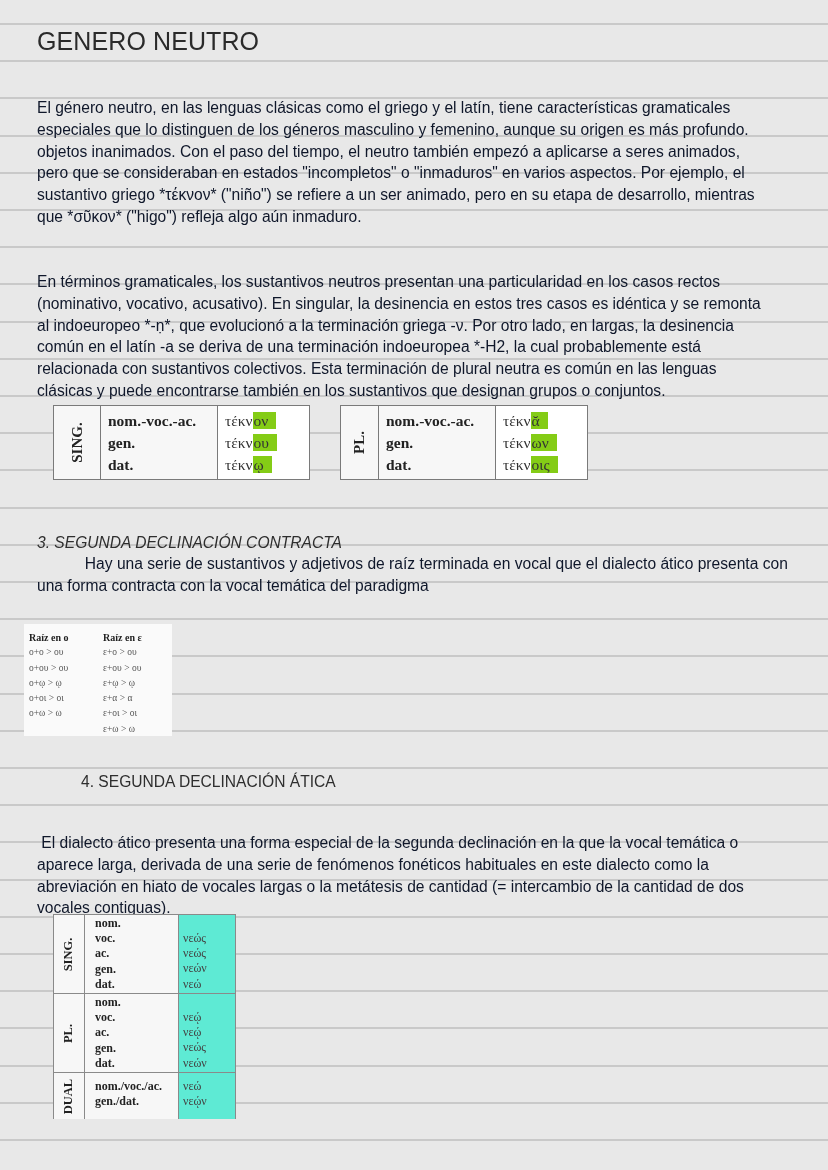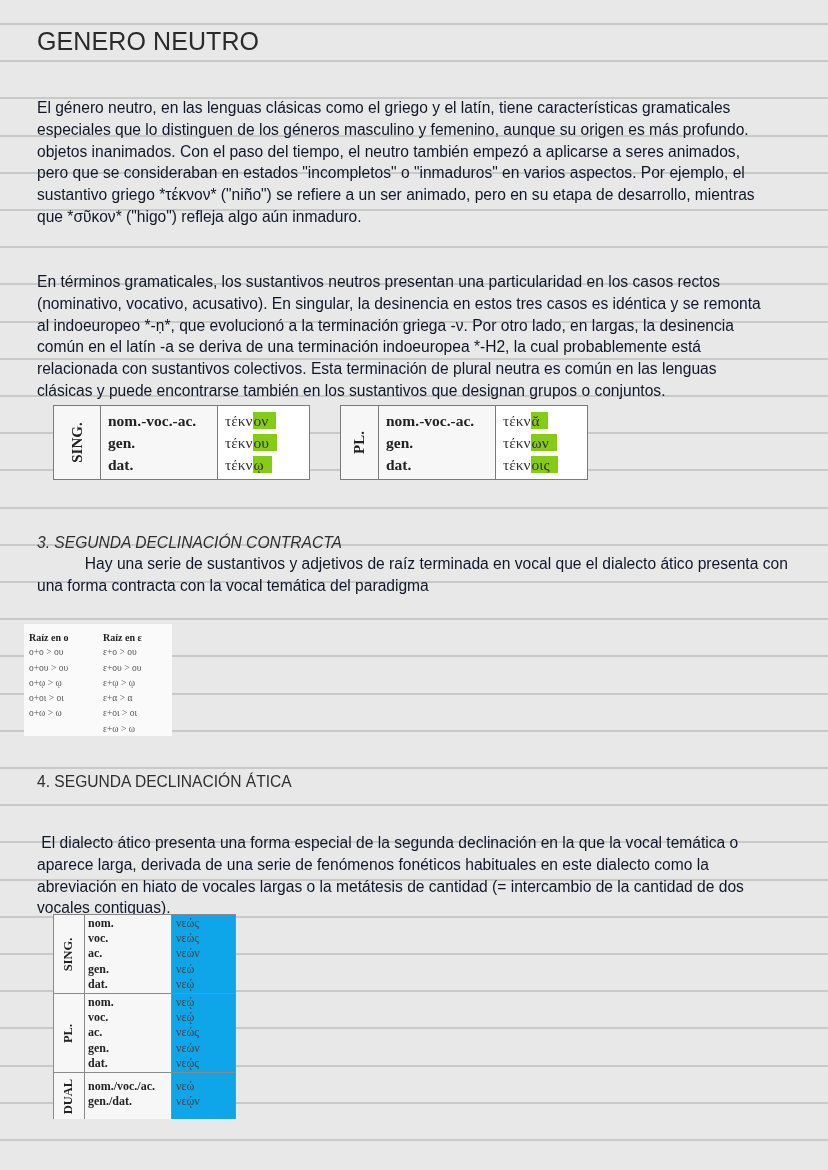--- a/index.html
+++ b/index.html
@@ -33,23 +33,23 @@
   .ctable .col { position:absolute; top:6px; }
   .ctable .col div { height:15.3px; line-height:15.3px; white-space:nowrap; }
   .ctable .col .hd { font-weight:bold; color:#222; font-size:10px; }
 
   
   .atable { left:53px; top:914px; width:181px; height:204px; background:#f7f7f7; border:1px solid #8a8a8a; border-bottom:none; font-family:"Liberation Serif","DejaVu Serif",serif; }
   .atable .grp { display:flex; border-bottom:1px solid #8a8a8a; }
   .atable .grp.last { border-bottom:none; }
   .atable .side { width:30px; border-right:1px solid #8a8a8a; display:flex; align-items:center; justify-content:center; }
   .atable .side span { transform:rotate(-90deg); font-weight:bold; font-size:12.5px; white-space:nowrap; color:#222; }
-  .atable .cases { width:87px; border-right:1px solid #8a8a8a; padding:1px 0 0 3px; box-sizing:border-box; }
+  .atable .cases { width:87px; border-right:1px solid #8a8a8a; padding:1px 0 0 3px; box-sizing:border-box;margin-left:7px; }
   .atable .cases div { font-weight:bold; font-size:12px; height:15.2px; line-height:15.2px; color:#222; white-space:nowrap; }
-  .atable .forms { flex:1; background:#0ea5e9; padding:1px 0 0 4px; box-sizing:border-box; }
+  .atable .forms { flex:1; background:#5eead4; padding:16px 0 0 4px; box-sizing:border-box; }
   .atable .forms div { font-size:12px; height:15.2px; line-height:15.2px; color:#444; }
 </style>
 </head>
 <body>
 
 <div class="abs title">GENERO NEUTRO</div>
 
 <div class="abs para" style="top:97px;">
   <div>El género neutro, en las lenguas clásicas como el griego y el latín, tiene características gramaticales</div>
   <div>especiales que lo distinguen de los géneros masculino y femenino, aunque su origen es más profundo.</div>
@@ -119,21 +119,21 @@
     <div class="hd">Raíz en ε</div>
     <div>ε+ο &gt; ου</div>
     <div>ε+ου &gt; ου</div>
     <div>ε+ῳ &gt; ῳ</div>
     <div>ε+α &gt; α</div>
     <div>ε+οι &gt; οι</div>
     <div>ε+ω &gt; ω</div>
   </div>
 </div>
 
-<div class="abs heading" style="top:773px;">4. SEGUNDA DECLINACIÓN ÁTICA</div>
+<div class="abs heading" style="top:773px;margin-left:44px;">4. SEGUNDA DECLINACIÓN ÁTICA</div>
 <div class="abs para" style="top:832px;">
   <div style="white-space:pre;"> El dialecto ático presenta una forma especial de la segunda declinación en la que la vocal temática o</div>
   <div>aparece larga, derivada de una serie de fenómenos fonéticos habituales en este dialecto como la</div>
   <div>abreviación en hiato de vocales largas o la metátesis de cantidad (= intercambio de la cantidad de dos</div>
   <div>vocales contiguas).</div>
 </div>
 
 <div class="abs atable">
   <div class="grp" style="height:78px;">
     <div class="side">

